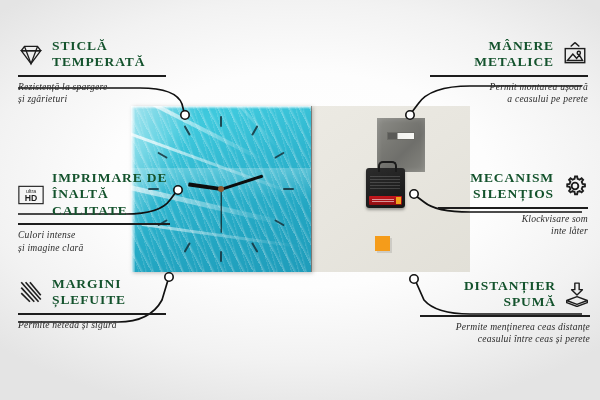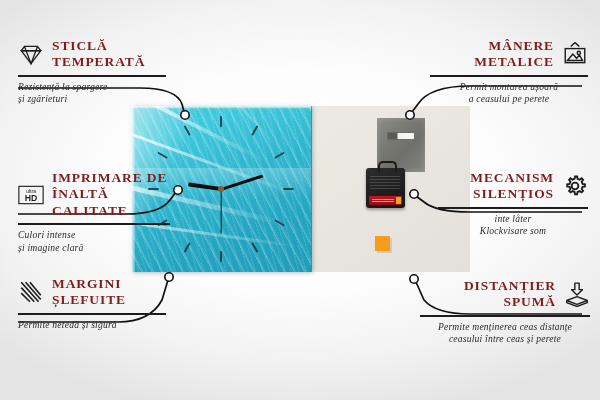--- a/index.html
+++ b/index.html
@@ -109,32 +109,32 @@
   }
   .spacer{
     position:absolute;left:66px;top:130px;width:15px;height:15px;background:#f59c1a;
     box-shadow:2px 2px 0 rgba(0,0,0,.10);
   }
 
   
   .callout{position:absolute;}
   .co-head{display:flex;align-items:center;gap:8px;}
   .co-title{
-    font-size:13.5px;font-weight:700;letter-spacing:.9px;color:#7f1d1d;
+    font-size:13.5px;font-weight:700;letter-spacing:.9px;color:#14532d;
     line-height:1.22;text-transform:uppercase;
   }
   .rule{height:1.6px;background:#1d1d1d;margin:4px 0 4px;}
   .co-sub{font-size:9.6px;color:#2a2a2a;line-height:1.32;letter-spacing:.2px;font-style:italic;}
   .ico{width:26px;height:26px;flex:0 0 26px;display:block;}
 
   .left .co-head{justify-content:flex-start;}
   .left .co-sub{text-align:left;}
   .right .co-head{justify-content:flex-end;}
   .right .co-title{text-align:right;}
-  .right .co-sub{text-align:center;}
+  .right .co-sub{text-align:right;}
 
   .c-glass{left:18px;top:38px;width:148px;}
   .c-print{left:18px;top:170px;width:152px;}
   .c-edge {left:18px;top:276px;width:148px;}
   .c-hook {right:12px;top:38px;width:158px;}
   .c-mech {right:12px;top:170px;width:150px;}
   .c-foam {right:10px;top:278px;width:170px;}
 
   .wires{position:absolute;inset:0;pointer-events:none;}
 </style>
@@ -303,22 +303,22 @@
       </div>
       <svg class="ico" viewBox="0 0 24 24">
         <g fill="none" stroke="#1d1d1d" stroke-width="1.7">
           <path d="M12 3.2 l2 0 .4 2.2 1.9.8 1.8-1.3 1.4 1.4-1.3 1.8 .8 1.9 2.2.4 0 2-2.2.4-.8 1.9 1.3 1.8-1.4 1.4-1.8-1.3-1.9.8-.4 2.2-2 0-.4-2.2-1.9-.8-1.8 1.3-1.4-1.4 1.3-1.8-.8-1.9-2.2-.4 0-2 2.2-.4 .8-1.9-1.3-1.8 1.4-1.4 1.8 1.3 1.9-.8z"></path>
           <circle cx="12" cy="12" r="3.1"></circle>
         </g>
       </svg>
     </div>
     <div class="rule"></div>
     <div class="co-sub">
+      <div>Klockvisare som</div>
       <div>inte låter</div>
-      <div>Klockvisare som</div>
     </div>
   </div>
 
   <div class="callout right c-foam">
     <div class="co-head">
       <div class="co-title">
         <div>DISTANȚIER</div>
         <div>SPUMĂ</div>
       </div>
       <svg class="ico" viewBox="0 0 24 24">

